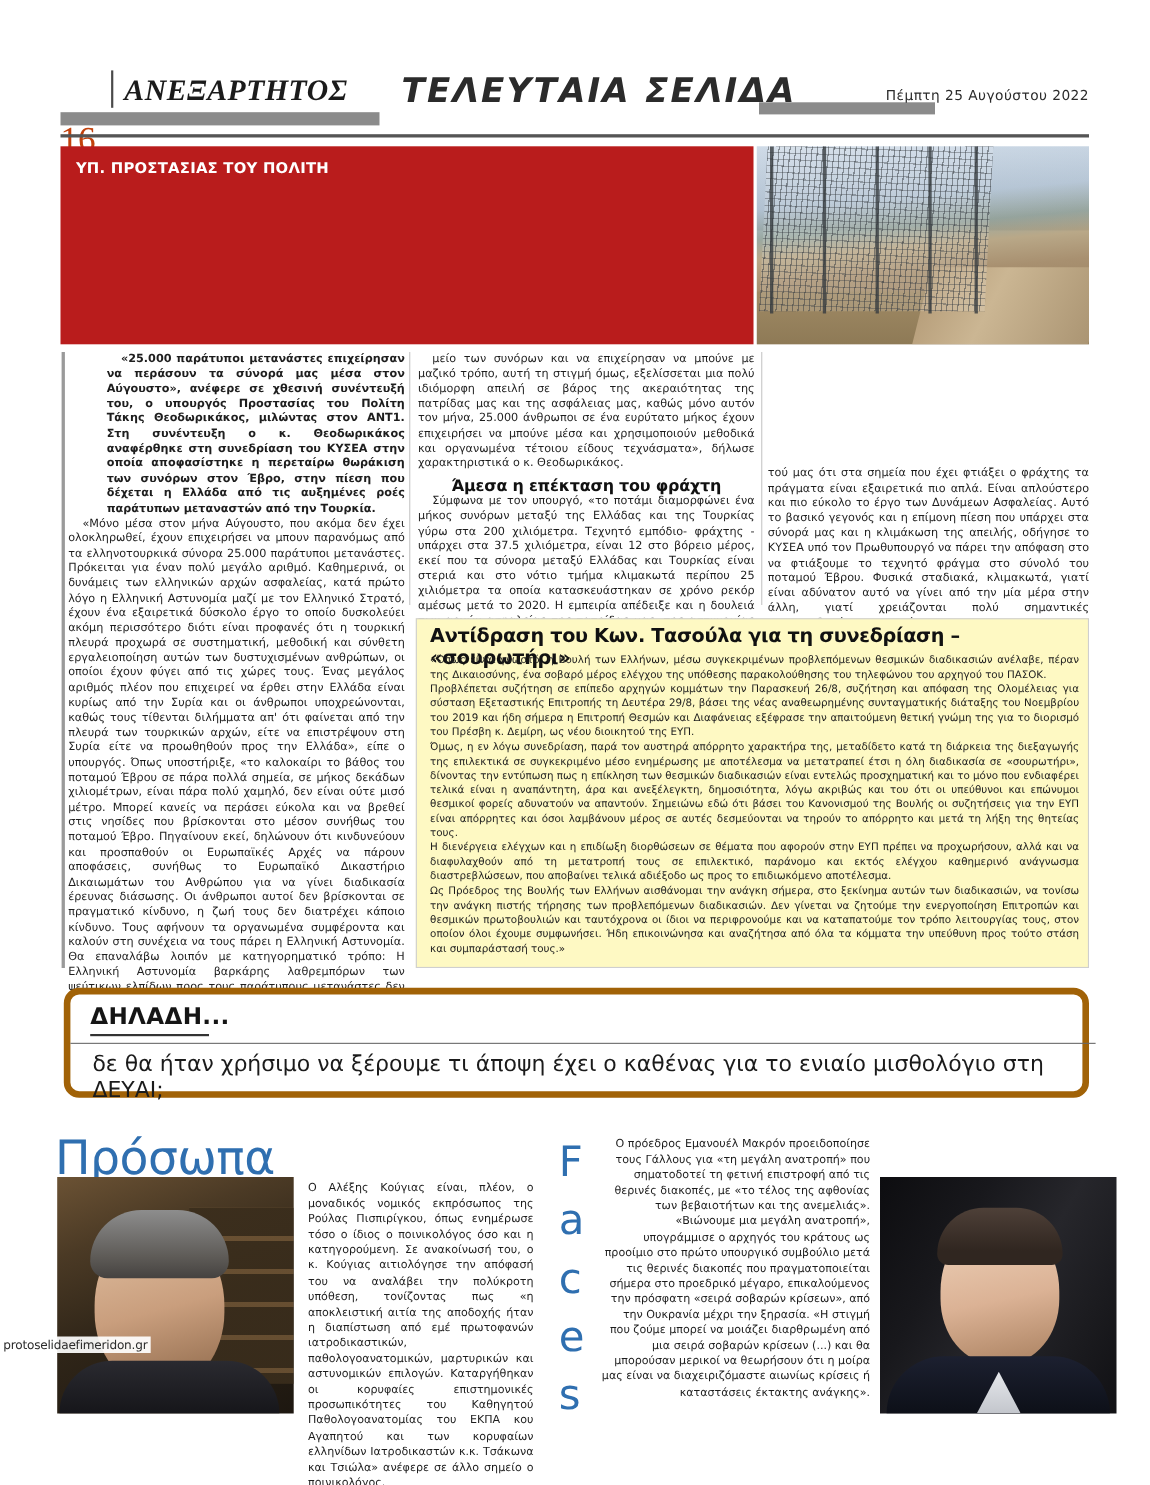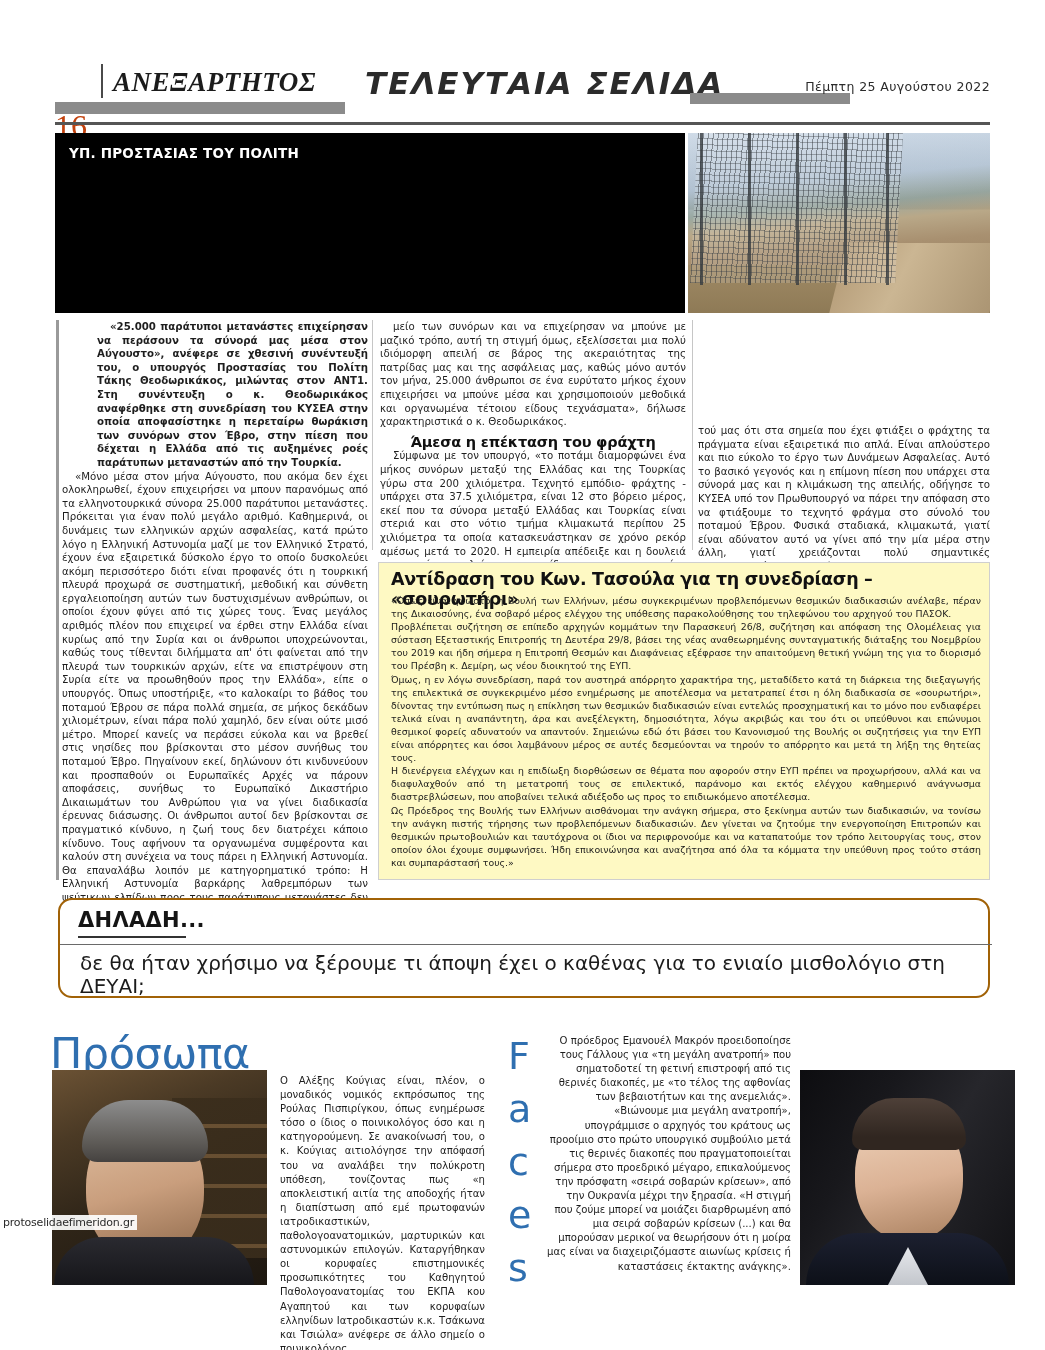--- a/index.html
+++ b/index.html
@@ -28,21 +28,21 @@
     font-family:"DejaVu Sans", sans-serif; color:#2b2b2b; letter-spacing:2px;
   }
   .masthead-bar2 { position:absolute; left:635px; top:31px; width:160px; height:11px; background:#8b8b8b; }
   .masthead-date {
     position:absolute; right:0px; top:17px; font-size:12.5px; color:#2b2b2b; letter-spacing:0.4px;
   }
   .masthead-rule { position:absolute; left:55px; top:122px; width:935px; height:3px; background:#555; }
 
   
   .hero { position:absolute; left:55px; top:133px; width:935px; height:180px; }
-  .hero-band { position:absolute; left:0; top:0; width:630px; height:180px; background:#000000; }
+  .hero-band { position:absolute; left:0; top:0; width:630px; height:180px; background:#b91c1c; }
   .kicker {
     position:absolute; left:14px; top:12px; color:#fff; font-size:13.5px; font-weight:bold;
     letter-spacing:0.2px;
   }
   .headline {
     position:absolute; left:12px; top:30px; width:615px; color:#fff;
     font-size:39px; font-weight:bold; line-height:46px; letter-spacing:-0.5px;
   }
   .hero-photo {
     position:absolute; left:633px; top:0px; width:302px; height:180px;
@@ -97,21 +97,21 @@
   }
   .tasoulas-body {
     position:absolute; left:12px; top:31px; width:590px;
     font-size:9.4px; line-height:13.1px; color:#1c1c1c; text-align:justify;
   }
   .tasoulas-body p { margin:0; }
 
   
   .diladi {
     position:absolute; left:58px; top:898px; width:932px; height:100px;
-    border:2px solid #a16207; border-radius:14px; background:#fff;
+    border:6px solid #a16207; border-radius:14px; background:#fff;
   }
   .diladi-title {
     position:absolute; left:18px; top:8px; font-size:21px; font-weight:bold;
     color:#151515; letter-spacing:0.3px;
   }
   .diladi-underline { position:absolute; left:18px; top:36px; width:108px; height:2px; background:#333; }
   .diladi-rule { position:absolute; left:0px; top:44px; width:932px; height:1px; background:#6a6a6a; }
   .diladi-text {
     position:absolute; left:20px; top:52px; width:880px;
     font-size:20px; line-height:23px; color:#1b1b1b;

